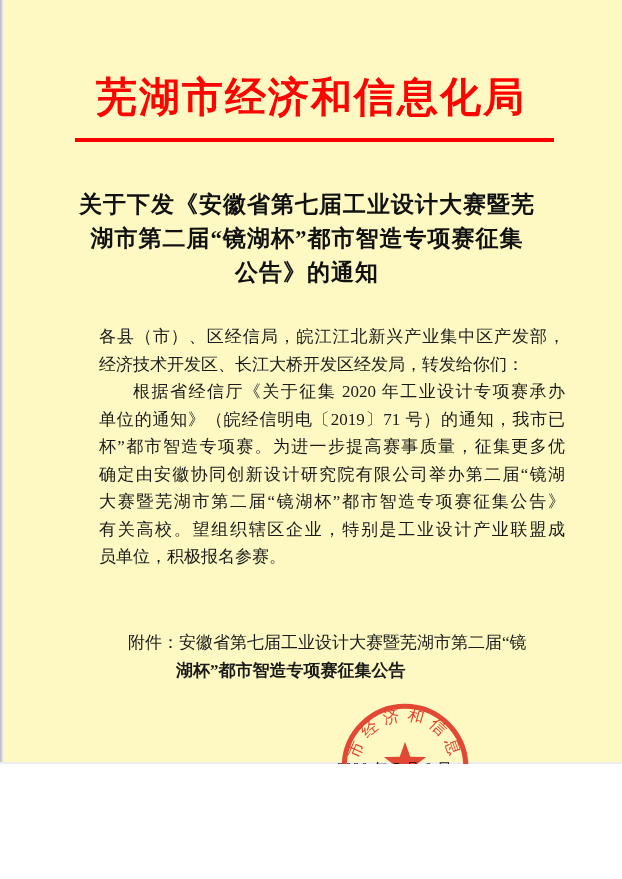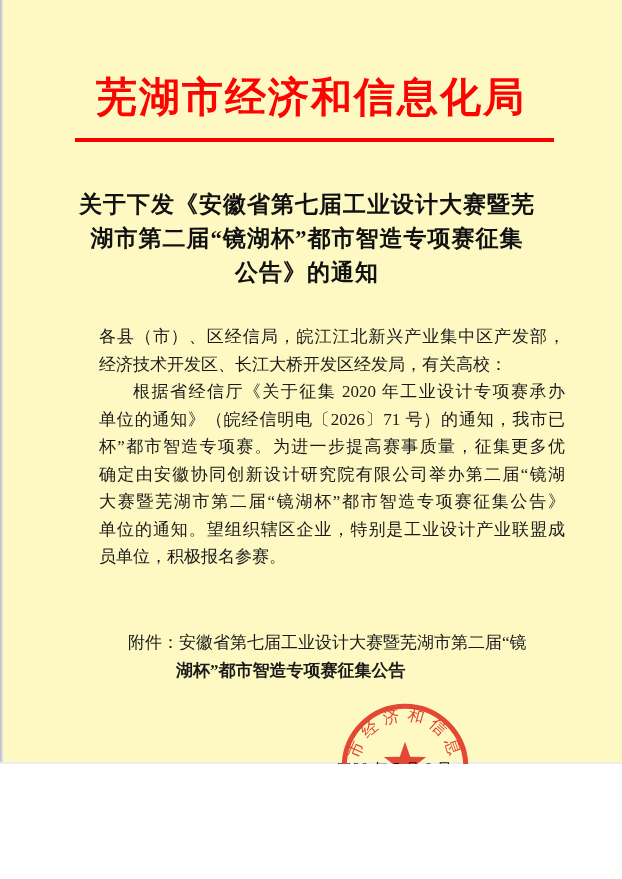--- a/index.html
+++ b/index.html
@@ -88,27 +88,27 @@
   <div class="red-rule"></div>
 
   <div class="doc-title">
     <div>关于下发《安徽省第七届工业设计大赛暨芜</div>
     <div>湖市第二届“镜湖杯”都市智造专项赛征集</div>
     <div>公告》的通知</div>
   </div>
 
   <div class="doc-body">
     <div class="bline">各县（市）、区经信局，皖江江北新兴产业集中区产发部，</div>
-    <div class="bline no-fill">经济技术开发区、长江大桥开发区经发局，有关高校：</div>
+    <div class="bline no-fill">经济技术开发区、长江大桥开发区经发局，转发给你们：</div>
     <div class="bline indent">根据省经信厅《关于征集 2020 年工业设计专项赛承办</div>
-    <div class="bline">单位的通知》（皖经信明电〔2026〕71 号）的通知，我市已</div>
+    <div class="bline">单位的通知》（皖经信明电〔2019〕71 号）的通知，我市已</div>
     <div class="bline">杯”都市智造专项赛。为进一步提高赛事质量，征集更多优</div>
     <div class="bline">确定由安徽协同创新设计研究院有限公司举办第二届“镜湖</div>
     <div class="bline">大赛暨芜湖市第二届“镜湖杯”都市智造专项赛征集公告》</div>
-    <div class="bline">单位的通知。望组织辖区企业，特别是工业设计产业联盟成</div>
+    <div class="bline">有关高校。望组织辖区企业，特别是工业设计产业联盟成</div>
     <div class="bline no-fill">员单位，积极报名参赛。</div>
   </div>
 
   <div class="attach">
     <div class="aline first">附件：安徽省第七届工业设计大赛暨芜湖市第二届“镜</div>
     <div class="aline second">湖杯”都市智造专项赛征集公告</div>
   </div>
 
   <svg class="seal" viewBox="-75 -75 150 150" xmlns="http://www.w3.org/2000/svg">
     <defs>

